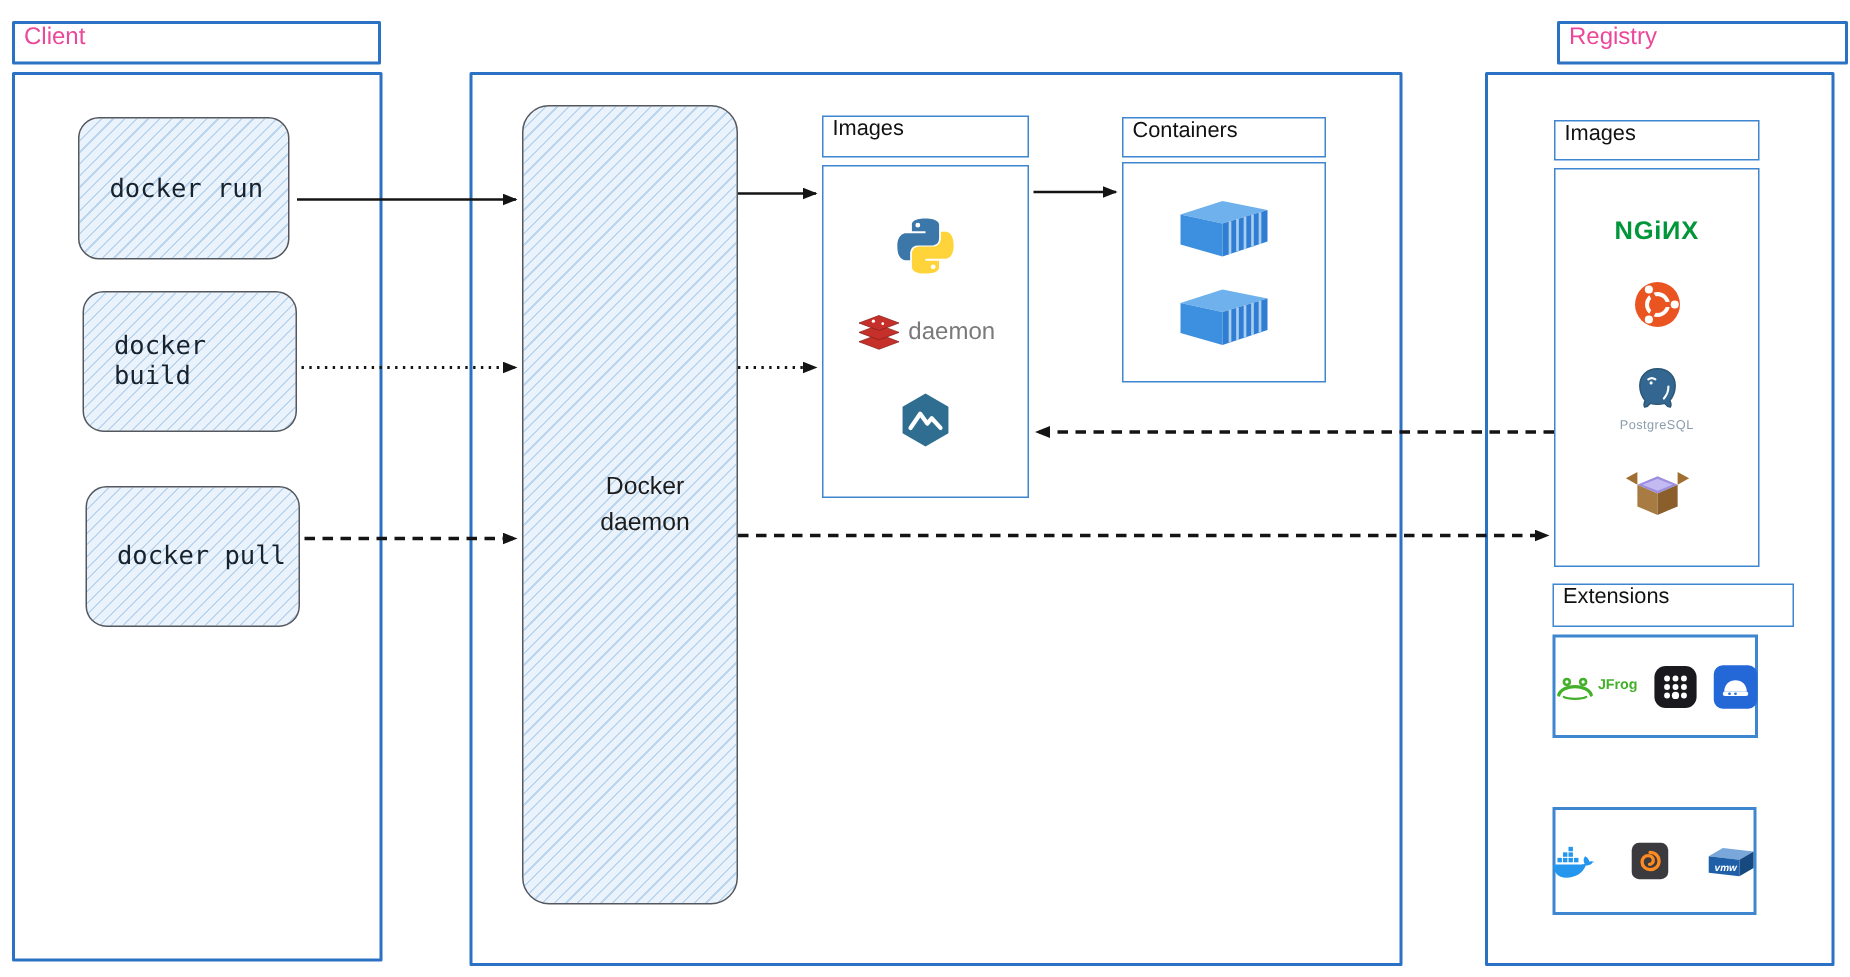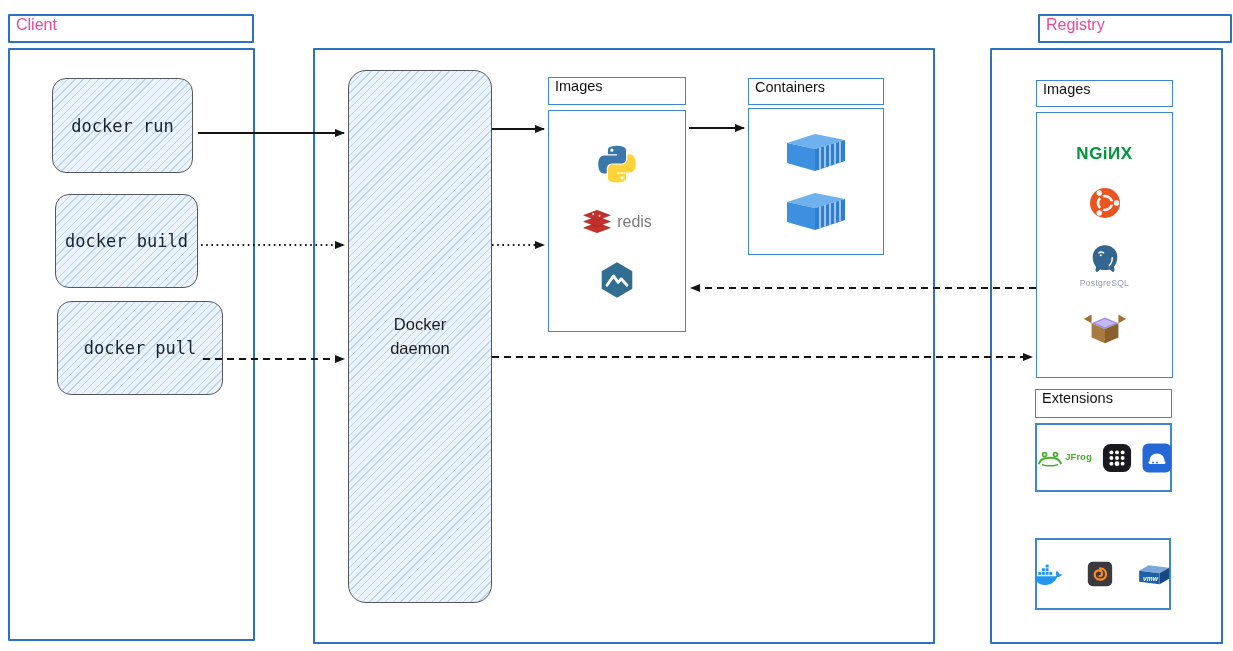--- a/index.html
+++ b/index.html
@@ -6,21 +6,21 @@
   #canvas{position:relative;width:1233px;height:651px;background:#fff;overflow:hidden;
           font-family:"Liberation Sans",sans-serif;}
   .frame{position:absolute;border:2px solid #2b72c4;background:#fff;box-sizing:border-box;border-radius:1px;}
   .hdr{display:flex;align-items:flex-start;padding-left:6px;font-size:16px;color:#ec4899;}
   .sublabel{position:absolute;border:1.6px solid #3e86cf;background:#fff;box-sizing:border-box;
             display:flex;padding-left:6px;font-size:14.5px;color:#111;}
   .subbox{position:absolute;border:1.6px solid #3e86cf;background:#fff;box-sizing:border-box;}
   .sketch{position:absolute;box-sizing:border-box;border:1.6px solid #54585e;border-radius:14px;
           background:#eaf3fb;
           background-image:repeating-linear-gradient(135deg,rgba(125,175,220,0.0) 0 4.5px,rgba(110,165,215,0.38) 4.5px 5.5px);
-          display:flex;align-items:center;justify-content:center;}
+          display:flex;align-items:center;justify-content:flex-start;padding-left:20px;}
   .cmd{font-family:"DejaVu Sans Mono","Liberation Mono",monospace;font-size:17px;color:#16222e;font-weight:500;}
   .daemon-label{display:block;width:76px;margin:auto;text-align:center;font-size:16.5px;color:#1c1c1c;line-height:1.45;}
   .col{position:absolute;display:flex;flex-direction:column;align-items:center;justify-content:space-evenly;box-sizing:border-box;}
   .row{position:absolute;display:flex;flex-direction:row;align-items:center;justify-content:center;gap:10px;box-sizing:border-box;}
   .redis-wrap{display:flex;align-items:center;gap:5px;}
   .redis-text{font-size:16px;color:#7a7a7a;}
   .nginx-text{font-weight:800;font-size:17px;color:#009639;letter-spacing:0.5px;}
   .pg-wrap{display:flex;flex-direction:column;align-items:center;gap:1px;}
   .pg-text{font-size:8.5px;color:#8b9cac;letter-spacing:0.3px;}
   .jfrog-wrap{display:flex;flex-direction:row;align-items:center;}
@@ -40,21 +40,21 @@
     <span>Client</span>
   </div>
   <div class="frame" style="left:8px;top:48px;width:247px;height:593px"></div>
 
   <div class="sketch" style="left:52px;top:78px;width:141px;height:95px">
     <span class="cmd">docker run</span>
   </div>
   <div class="sketch" style="left:55px;top:194px;width:143px;height:94px">
     <span class="cmd">docker build</span>
   </div>
-  <div class="sketch" style="left:57px;top:301px;width:166px;height:94px">
+  <div class="sketch" style="left:57px;top:324px;width:143px;height:94px">
     <span class="cmd">docker pull</span>
   </div>
 
   <div class="frame" style="left:313px;top:48px;width:622px;height:596px"></div>
 
   <div class="sketch" style="left:348px;top:70px;width:144px;height:533px;border-radius:18px">
     <span class="daemon-label">Docker daemon</span>
   </div>
 
   <div class="sublabel" style="left:548px;top:77px;width:138px;height:28px">
@@ -71,21 +71,21 @@
     <div class="redis-wrap">
       <svg width="30" height="26" viewBox="0 0 36 30">
         <g fill="#c6302b" stroke="#8c1d16" stroke-width="0.6">
           <polygon points="18,16 34,22 18,28 2,22"></polygon>
           <polygon points="18,8.5 34,14.5 18,20.5 2,14.5"></polygon>
           <polygon points="18,1 34,7 18,13 2,7"></polygon>
         </g>
         <circle cx="13.5" cy="5.5" r="1.3" fill="#fff"></circle>
         <circle cx="21" cy="7.5" r="1.1" fill="#fff"></circle>
       </svg>
-      <span class="redis-text">redis</span>
+      <span class="redis-text">daemon</span>
     </div>
 
     <svg width="40" height="40" viewBox="0 0 34 34">
       <polygon points="17,2 30,9.5 30,24.5 17,32 4,24.5 4,9.5" fill="#2f6e91"></polygon>
       <path d="M8.5 21.5 L14 13.5 L18 19 L20.5 16 L25.5 21.5" stroke="#fff" stroke-width="2.4" fill="none" stroke-linecap="round" stroke-linejoin="round"></path>
     </svg>
   </div>
 
   <div class="sublabel" style="left:748px;top:78px;width:136px;height:27px">
     <span>Containers</span>
@@ -153,21 +153,21 @@
     <svg width="46" height="36" viewBox="0 0 48 36">
       <polygon points="10,13 2,8.5 10,4" fill="#a06e30"></polygon>
       <polygon points="38,13 46,8.5 38,4" fill="#a06e30"></polygon>
       <polygon points="10,13 24,7 38,13 24,19" fill="#9b8de0"></polygon>
       <polygon points="13.5,13 24,8.7 34.5,13 24,17.2" fill="#c3baf2"></polygon>
       <polygon points="10,13 24,19 24,34 10,28" fill="#a87b42"></polygon>
       <polygon points="24,19 38,13 38,28 24,34" fill="#8a5f2c"></polygon>
     </svg>
   </div>
 
-  <div class="sublabel" style="left:1035px;top:389px;width:137px;height:29px">
+  <div class="sublabel" style="left:1035px;top:389px;width:161px;height:29px">
     <span>Extensions</span>
   </div>
   <div class="subbox" style="left:1035px;top:423px;width:137px;height:69px;border-width:2px"></div>
   <div class="row" style="left:1035px;top:423px;width:137px;height:69px">
     <div class="jfrog-wrap">
       <svg width="30" height="19" viewBox="0 0 36 22">
         <path d="M5 18c2.5-9 23.5-9 26 0" stroke="#43b02a" stroke-width="2.6" fill="none" stroke-linecap="round"></path>
         <circle cx="11.5" cy="7.5" r="3.4" fill="#43b02a"></circle>
         <circle cx="24.5" cy="7.5" r="3.4" fill="#43b02a"></circle>
         <circle cx="11.5" cy="7.5" r="1.3" fill="#fff"></circle>

